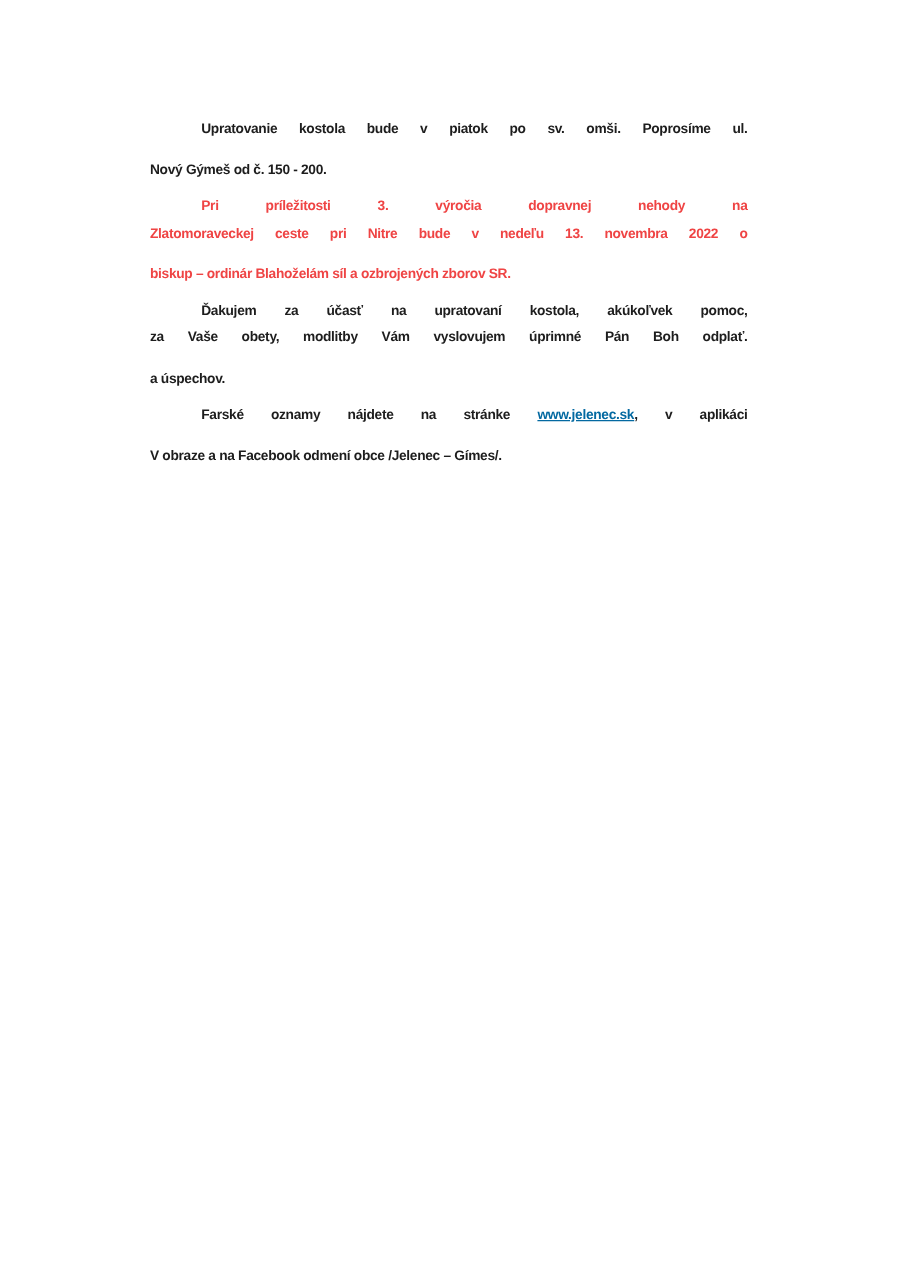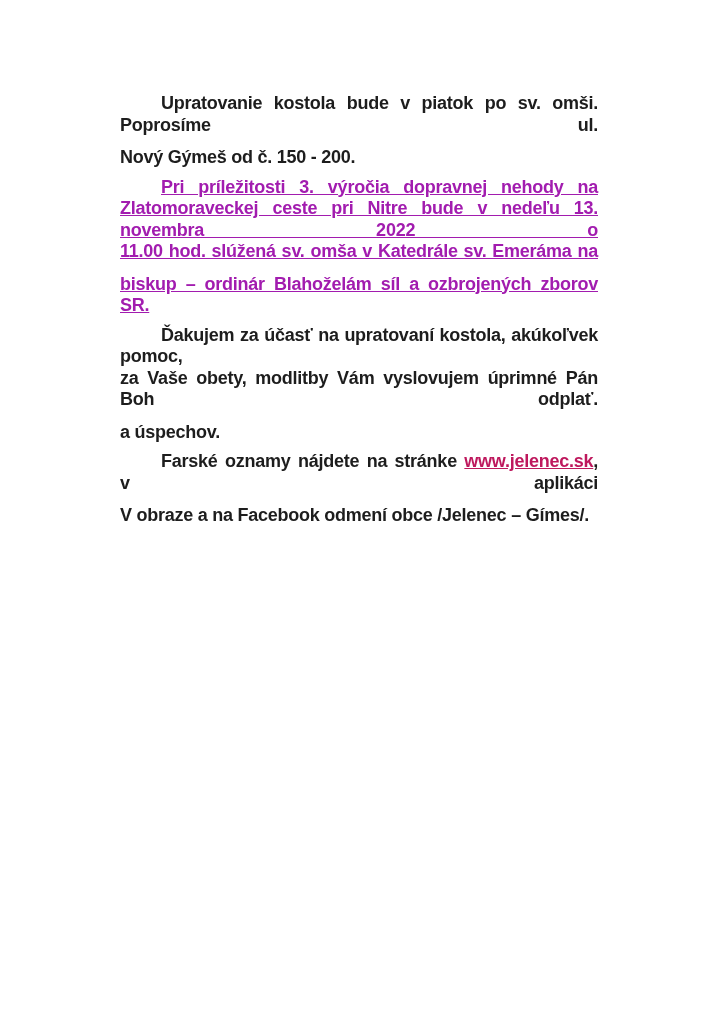--- a/index.html
+++ b/index.html
@@ -12,53 +12,52 @@
     font-family: "Liberation Sans", sans-serif;
   }
   .content {
     position: absolute;
     left: 120px;
     top: 93px;
     width: 478px;
   }
   .para { margin: 0 0 8px 0; }
   .line {
-    font-size: 18px;
+    font-size: 11px;
     font-weight: bold;
     line-height: 21.5px;
     letter-spacing: -0.25px;
     color: #1d1d1d;
     text-align: justify;
     text-align-last: justify;
     white-space: normal;
   }
   .line.first { text-indent: 41px; }
   .line.last  { text-align-last: left; margin-top: 11px; }
-  .para.blue .line { color: #a21caf; text-decoration: underline; }
+  .para.blue .line { color: #ef4444; }
   .link {
-    color: #be185d;
+    color: #0369a1;
     text-decoration: underline;
     cursor: pointer;
   }
 </style>
 </head>
 <body>
 
 <div class="page">
   <div class="content">
 
     <div class="para black">
       <div class="line first">Upratovanie kostola bude v piatok po sv. omši. Poprosíme ul.</div>
       <div class="line last">Nový Gýmeš od č. 150 - 200.</div>
     </div>
 
     <div class="para blue">
       <div class="line first">Pri príležitosti 3. výročia dopravnej nehody na</div>
       <div class="line">Zlatomoraveckej ceste pri Nitre bude v nedeľu 13. novembra 2022 o</div>
-      <div class="line">11.00 hod. slúžená sv. omša v Katedrále sv. Emeráma na</div>
       <div class="line last">biskup – ordinár Blahoželám síl a ozbrojených zborov SR.</div>
     </div>
 
     <div class="para black">
       <div class="line first">Ďakujem za účasť na upratovaní kostola, akúkoľvek pomoc,</div>
       <div class="line">za Vaše obety, modlitby Vám vyslovujem úprimné Pán Boh odplať.</div>
       <div class="line last">a úspechov.</div>
     </div>
 
     <div class="para black">

